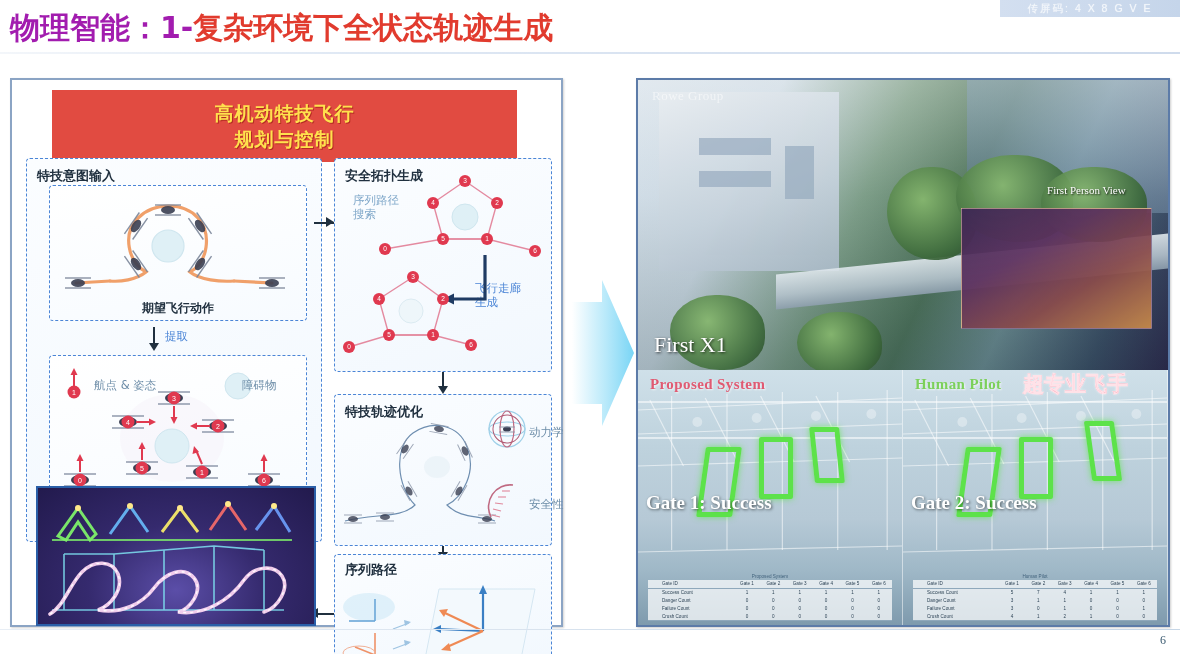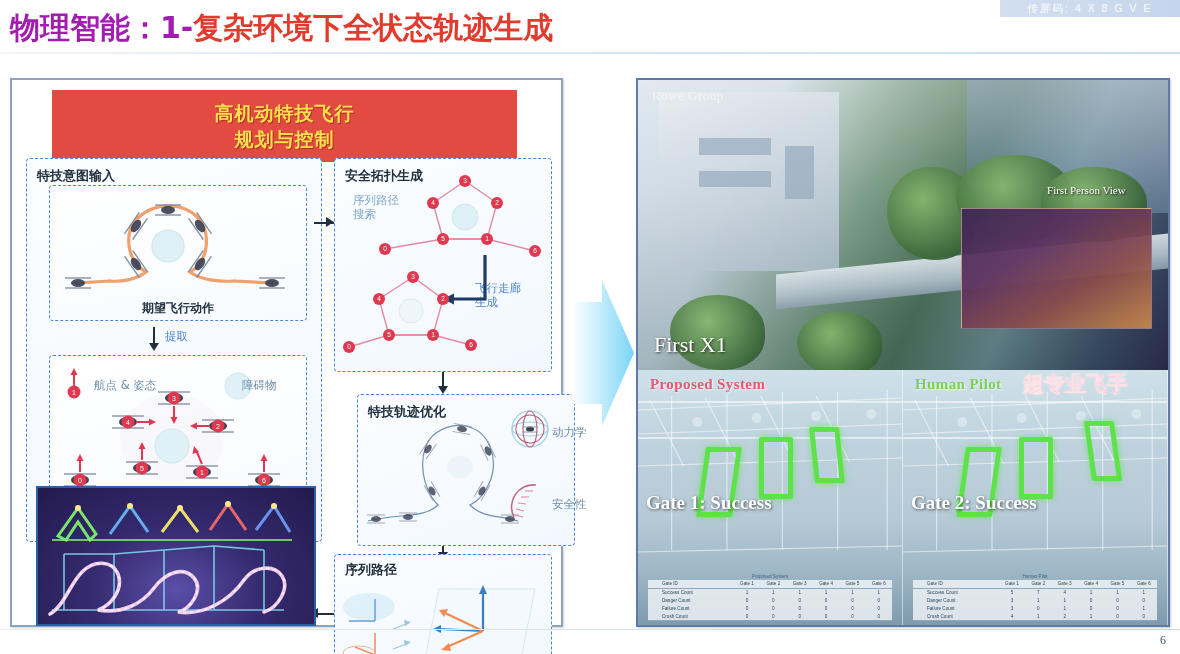--- a/index.html
+++ b/index.html
@@ -498,21 +498,21 @@
         </g>
       </svg>
     </div>
 
     <div class="hline" style="left:302px; top:142px; width:20px;"></div>
     <div class="tri-right" style="left:314px; top:137px;"></div>
 
     <div class="vline" style="left:430px; top:292px; height:16px;"></div>
     <div class="tri-down" style="left:426px; top:306px;"></div>
 
-    <div class="dbox colB" style="top:314px; height:152px;margin-left:23px;">
+    <div class="dbox colB" style="top:314px; height:152px;">
       <div class="dbox-label" style="left:10px; top:8px;">特技轨迹优化</div>
       <svg width="218" height="152" viewBox="0 0 218 152" style="position:absolute;left:0;top:0;">
         <path d="M10 126 C 40 118, 66 124, 80 110 C 62 92, 58 52, 78 38 C 98 24, 124 30, 132 52 C 142 76, 128 102, 112 110 C 126 124, 142 120, 160 126" fill="none" stroke="#6e8eb0" stroke-width="1.2"></path>
         <ellipse cx="102" cy="72" rx="13" ry="11" fill="#eaf2f8" opacity=".85"></ellipse>
         <g fill="#3a3f52" opacity=".8">
           <g transform="translate(104,34) rotate(10)">
               <ellipse rx="5" ry="3"></ellipse>
               <line x1="-9" y1="-4" x2="9" y2="-4" stroke="#8893a6" stroke-width="1"></line>
               <line x1="-9" y1="4" x2="9" y2="4" stroke="#8893a6" stroke-width="1"></line>
             </g>

